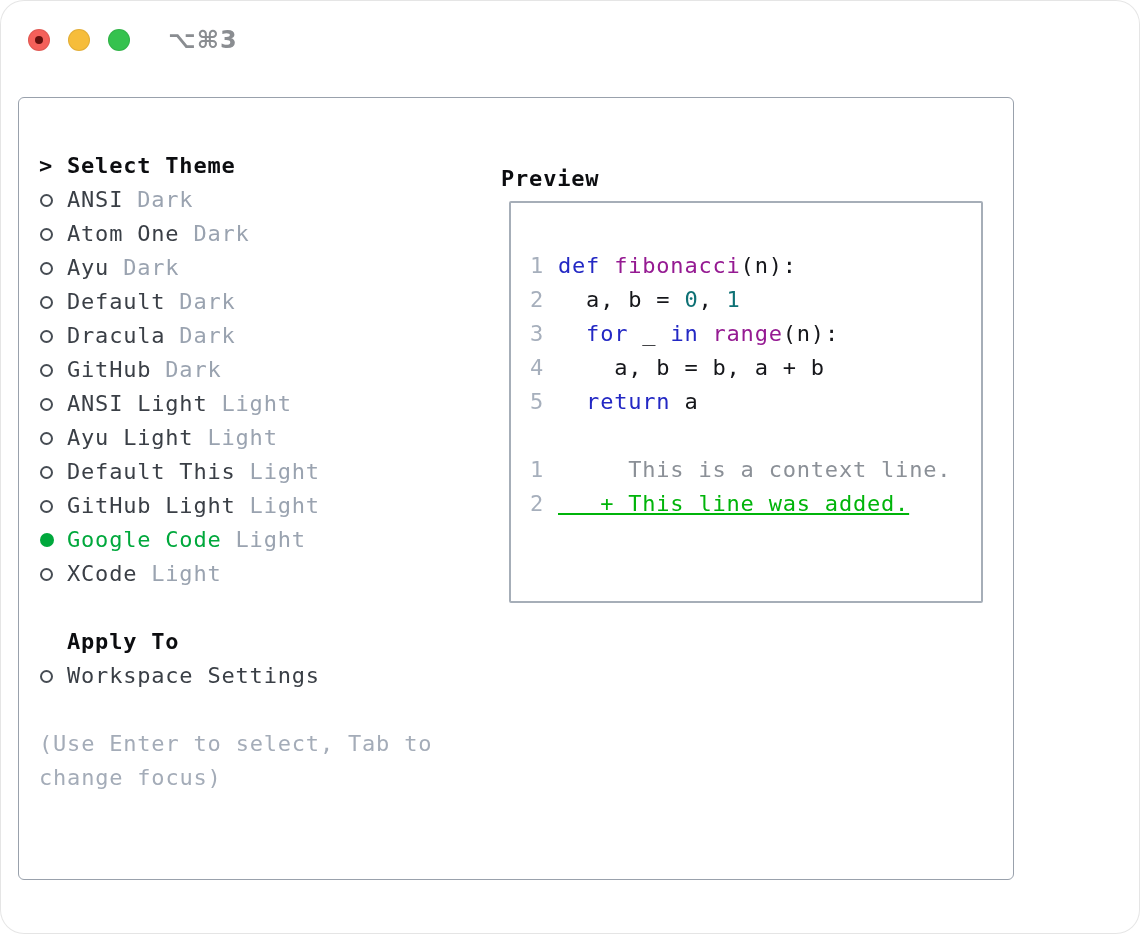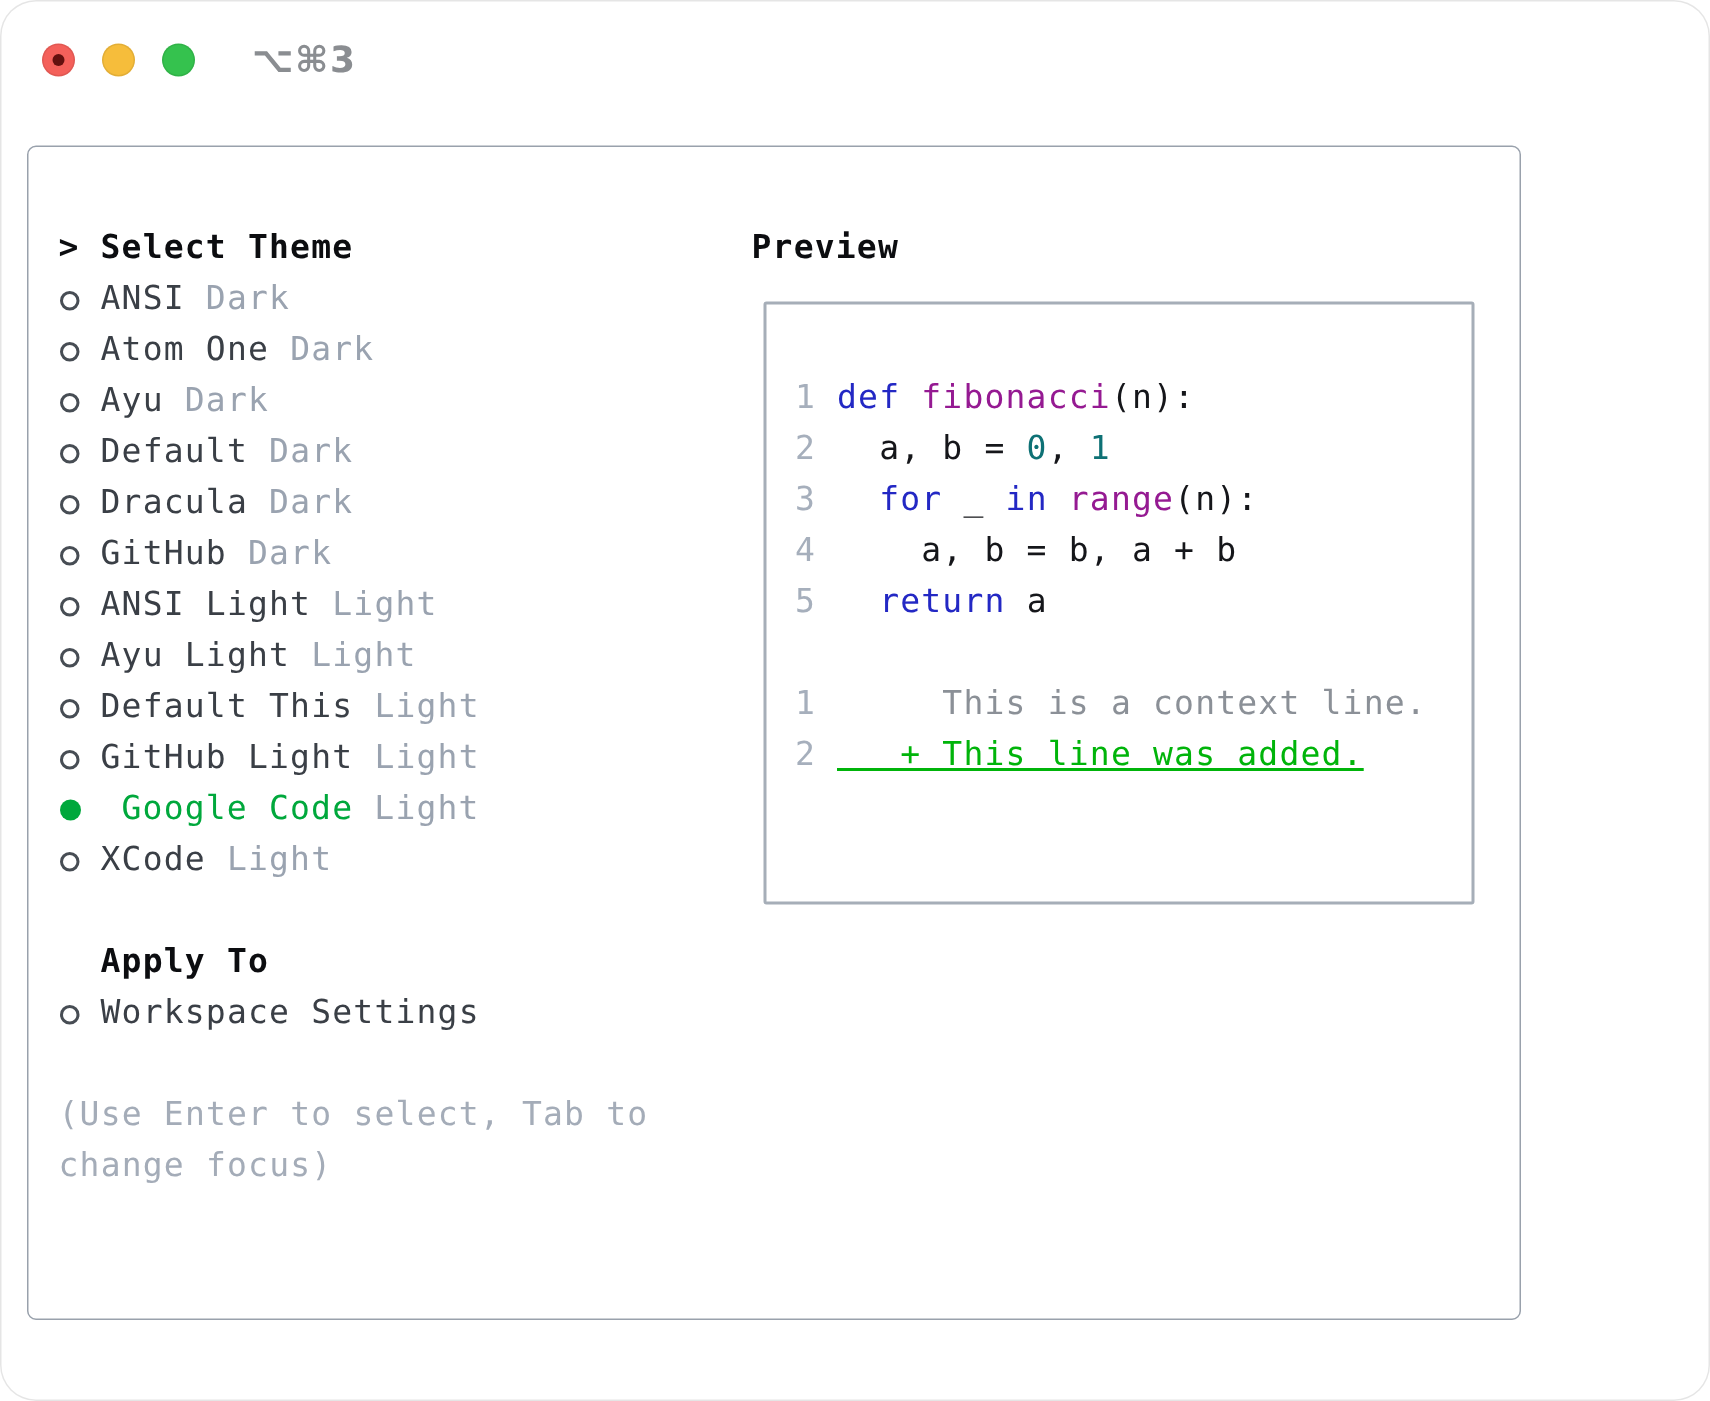--- a/index.html
+++ b/index.html
@@ -29,29 +29,29 @@
   .tui { font-size:22px; line-height:34px; letter-spacing:0.8px; color:var(--c-item_text); }
 
   
   .list { position:absolute; left:20px; top:51px; width:452px; }
   .row { height:34px; display:flex; align-items:center; white-space:pre; }
   .marker { width:28px; flex:0 0 28px; display:flex; align-items:center; }
   .cursor { font-weight:bold; color:var(--c-heading); }
   .circle { width:13px; height:13px; border-radius:50%; border:2px solid var(--c-circle); margin-left:1px; }
   .circle.filled { border:none; background:var(--c-selected); width:14px; height:14px; }
   .row .name {}
-  .row.selected .name { color:var(--c-selected);margin-left:14px; }
+  .row.selected .name { color:var(--c-selected); }
   .tag { color:var(--c-tag); }
   .heading { font-weight:bold; color:var(--c-heading); }
   .subheading { font-weight:600; color:var(--c-heading); }
   .spacer { height:34px; }
   .hint { color:var(--c-hint); white-space:normal; }
 
   
-  .preview-label { position:absolute; left:482px; top:51px; height:34px; display:flex; align-items:center; font-weight:bold; color:var(--c-heading); }
+  .preview-label { position:absolute; left:482px; top:64px; height:34px; display:flex; align-items:center; font-weight:bold; color:var(--c-heading); }
   .preview-box {
     position:absolute; left:490px; top:103px; width:474px; height:402px;
     border:2px solid var(--c-box_border); border-radius:2px; background:#fff;
     padding:46px 0 0 19px; overflow:hidden;
   }
   .cl { height:34px; white-space:pre; }
   .ln { display:inline-block; width:28px; color:var(--c-line_number); }
   .seg-keyword { color:var(--c-keyword);margin-top:32px; }
   .seg-function { color:var(--c-function); }
   .seg-number { color:var(--c-number); }

